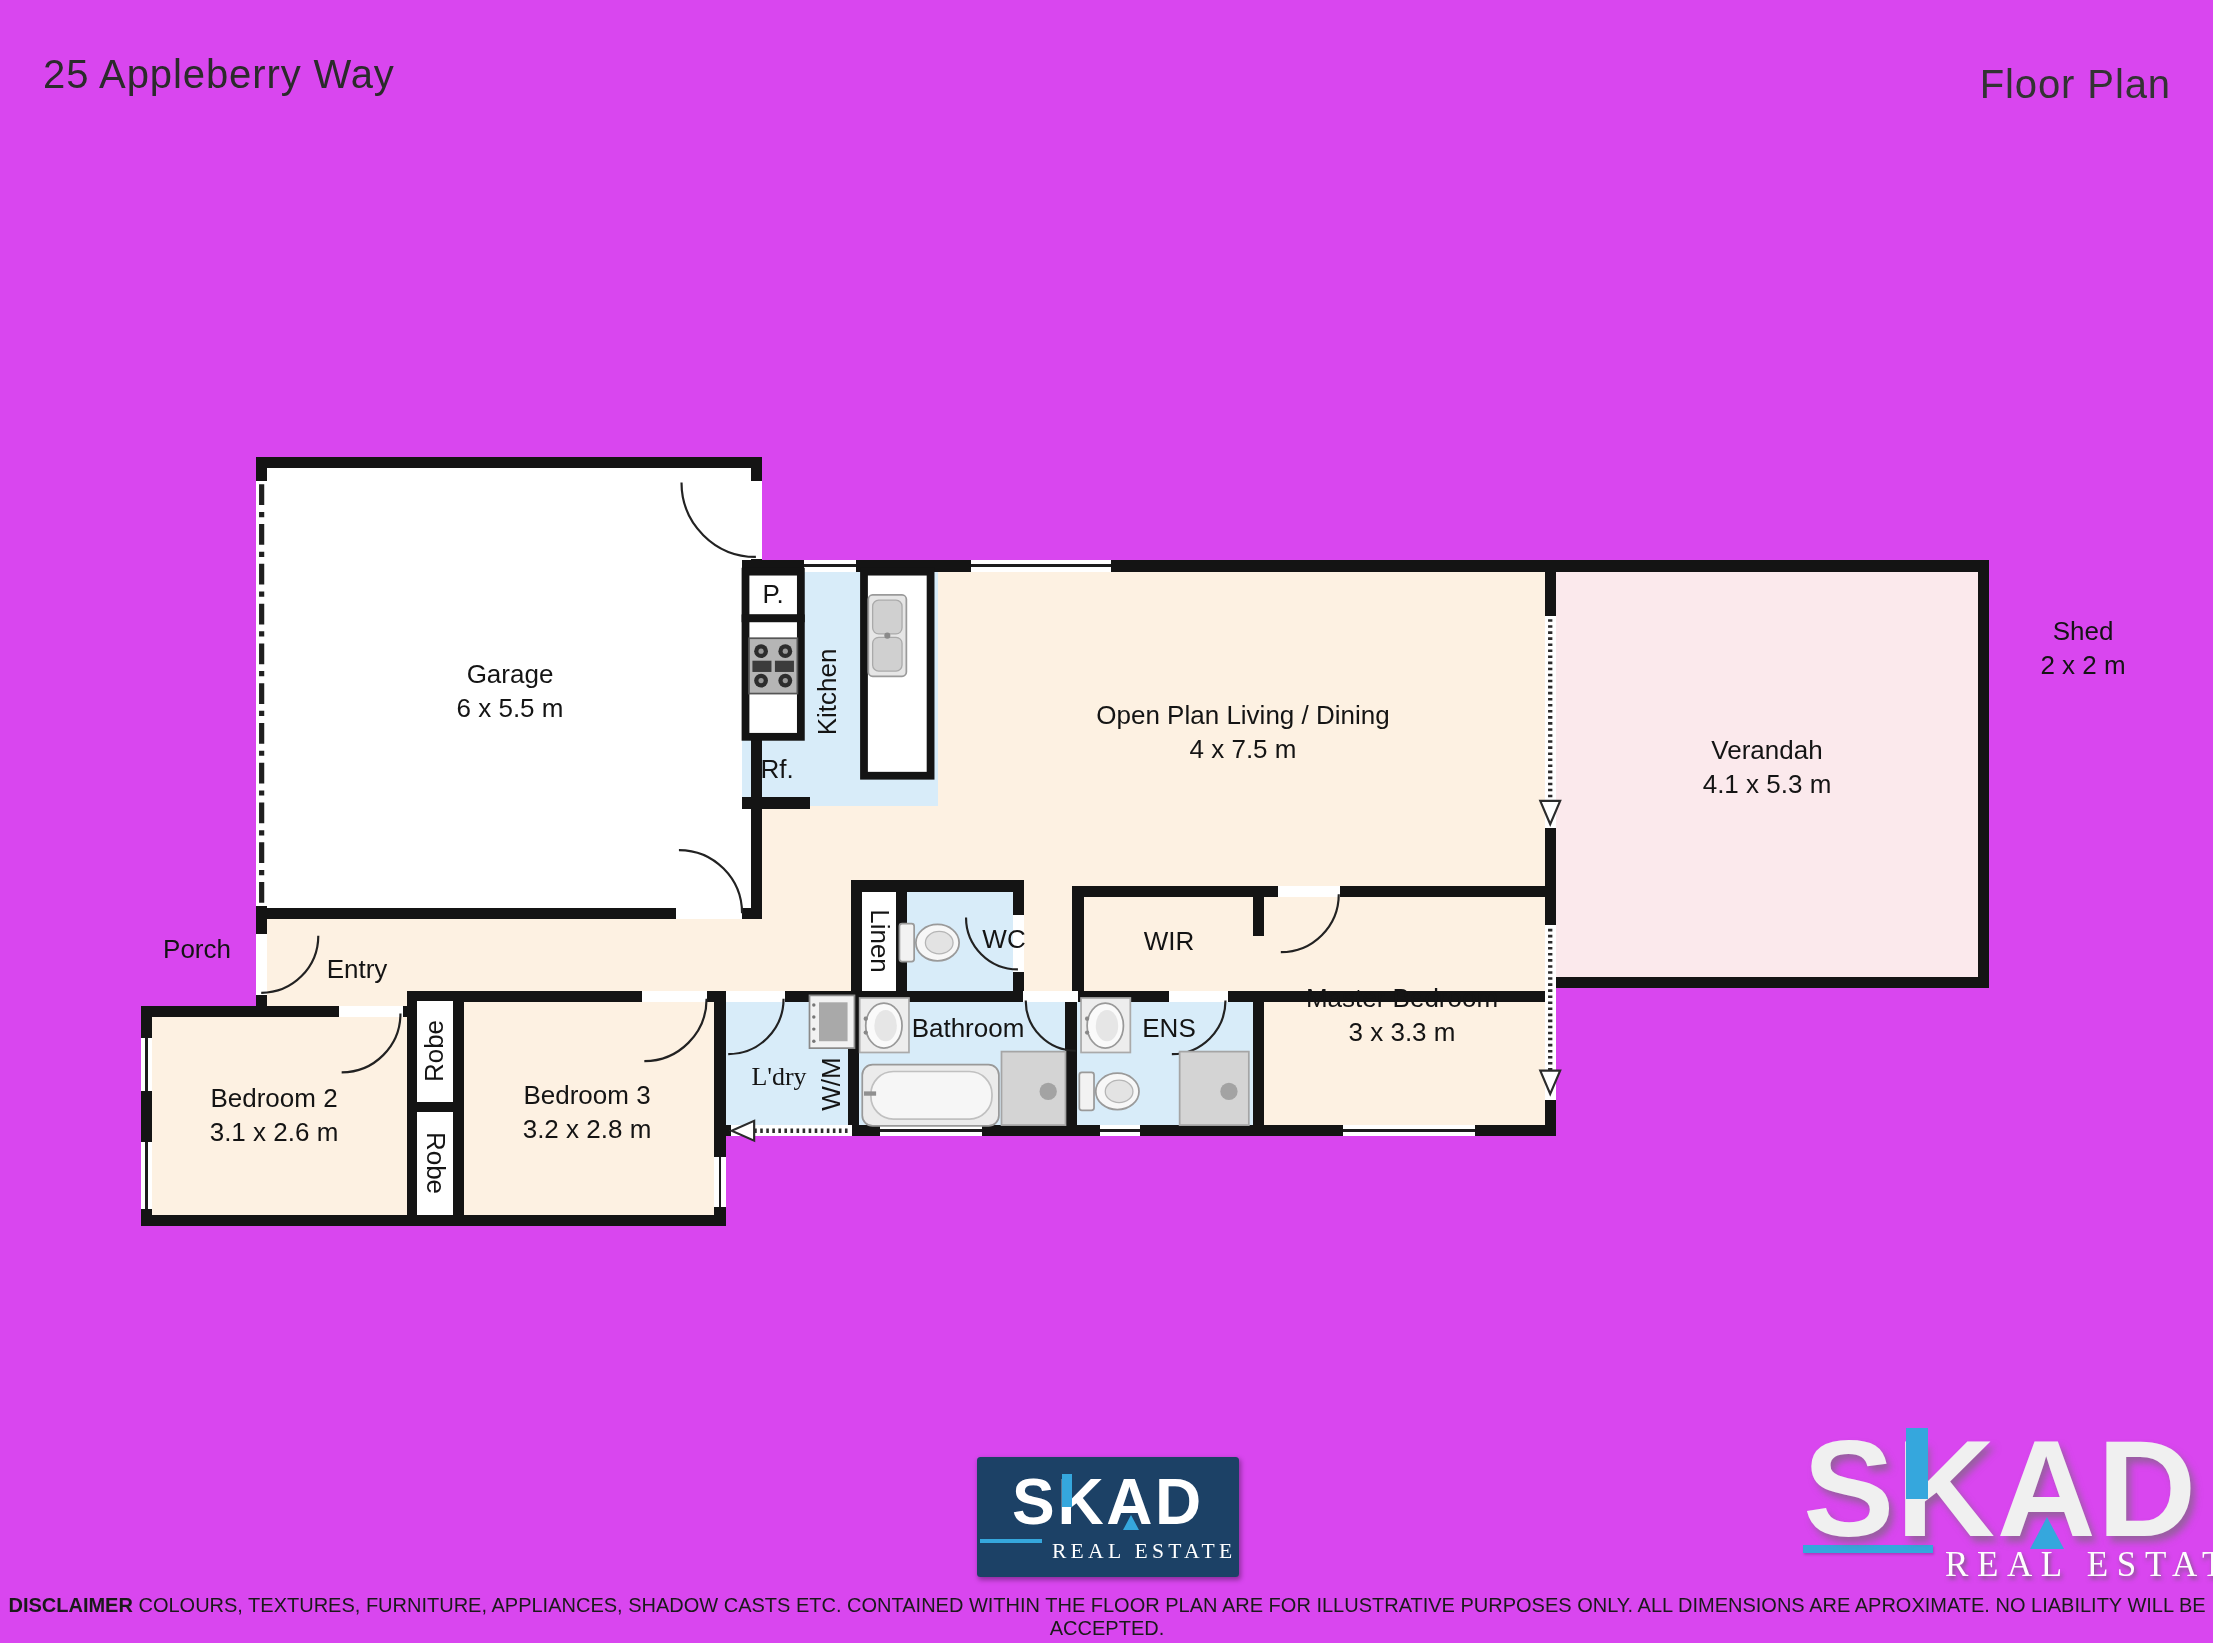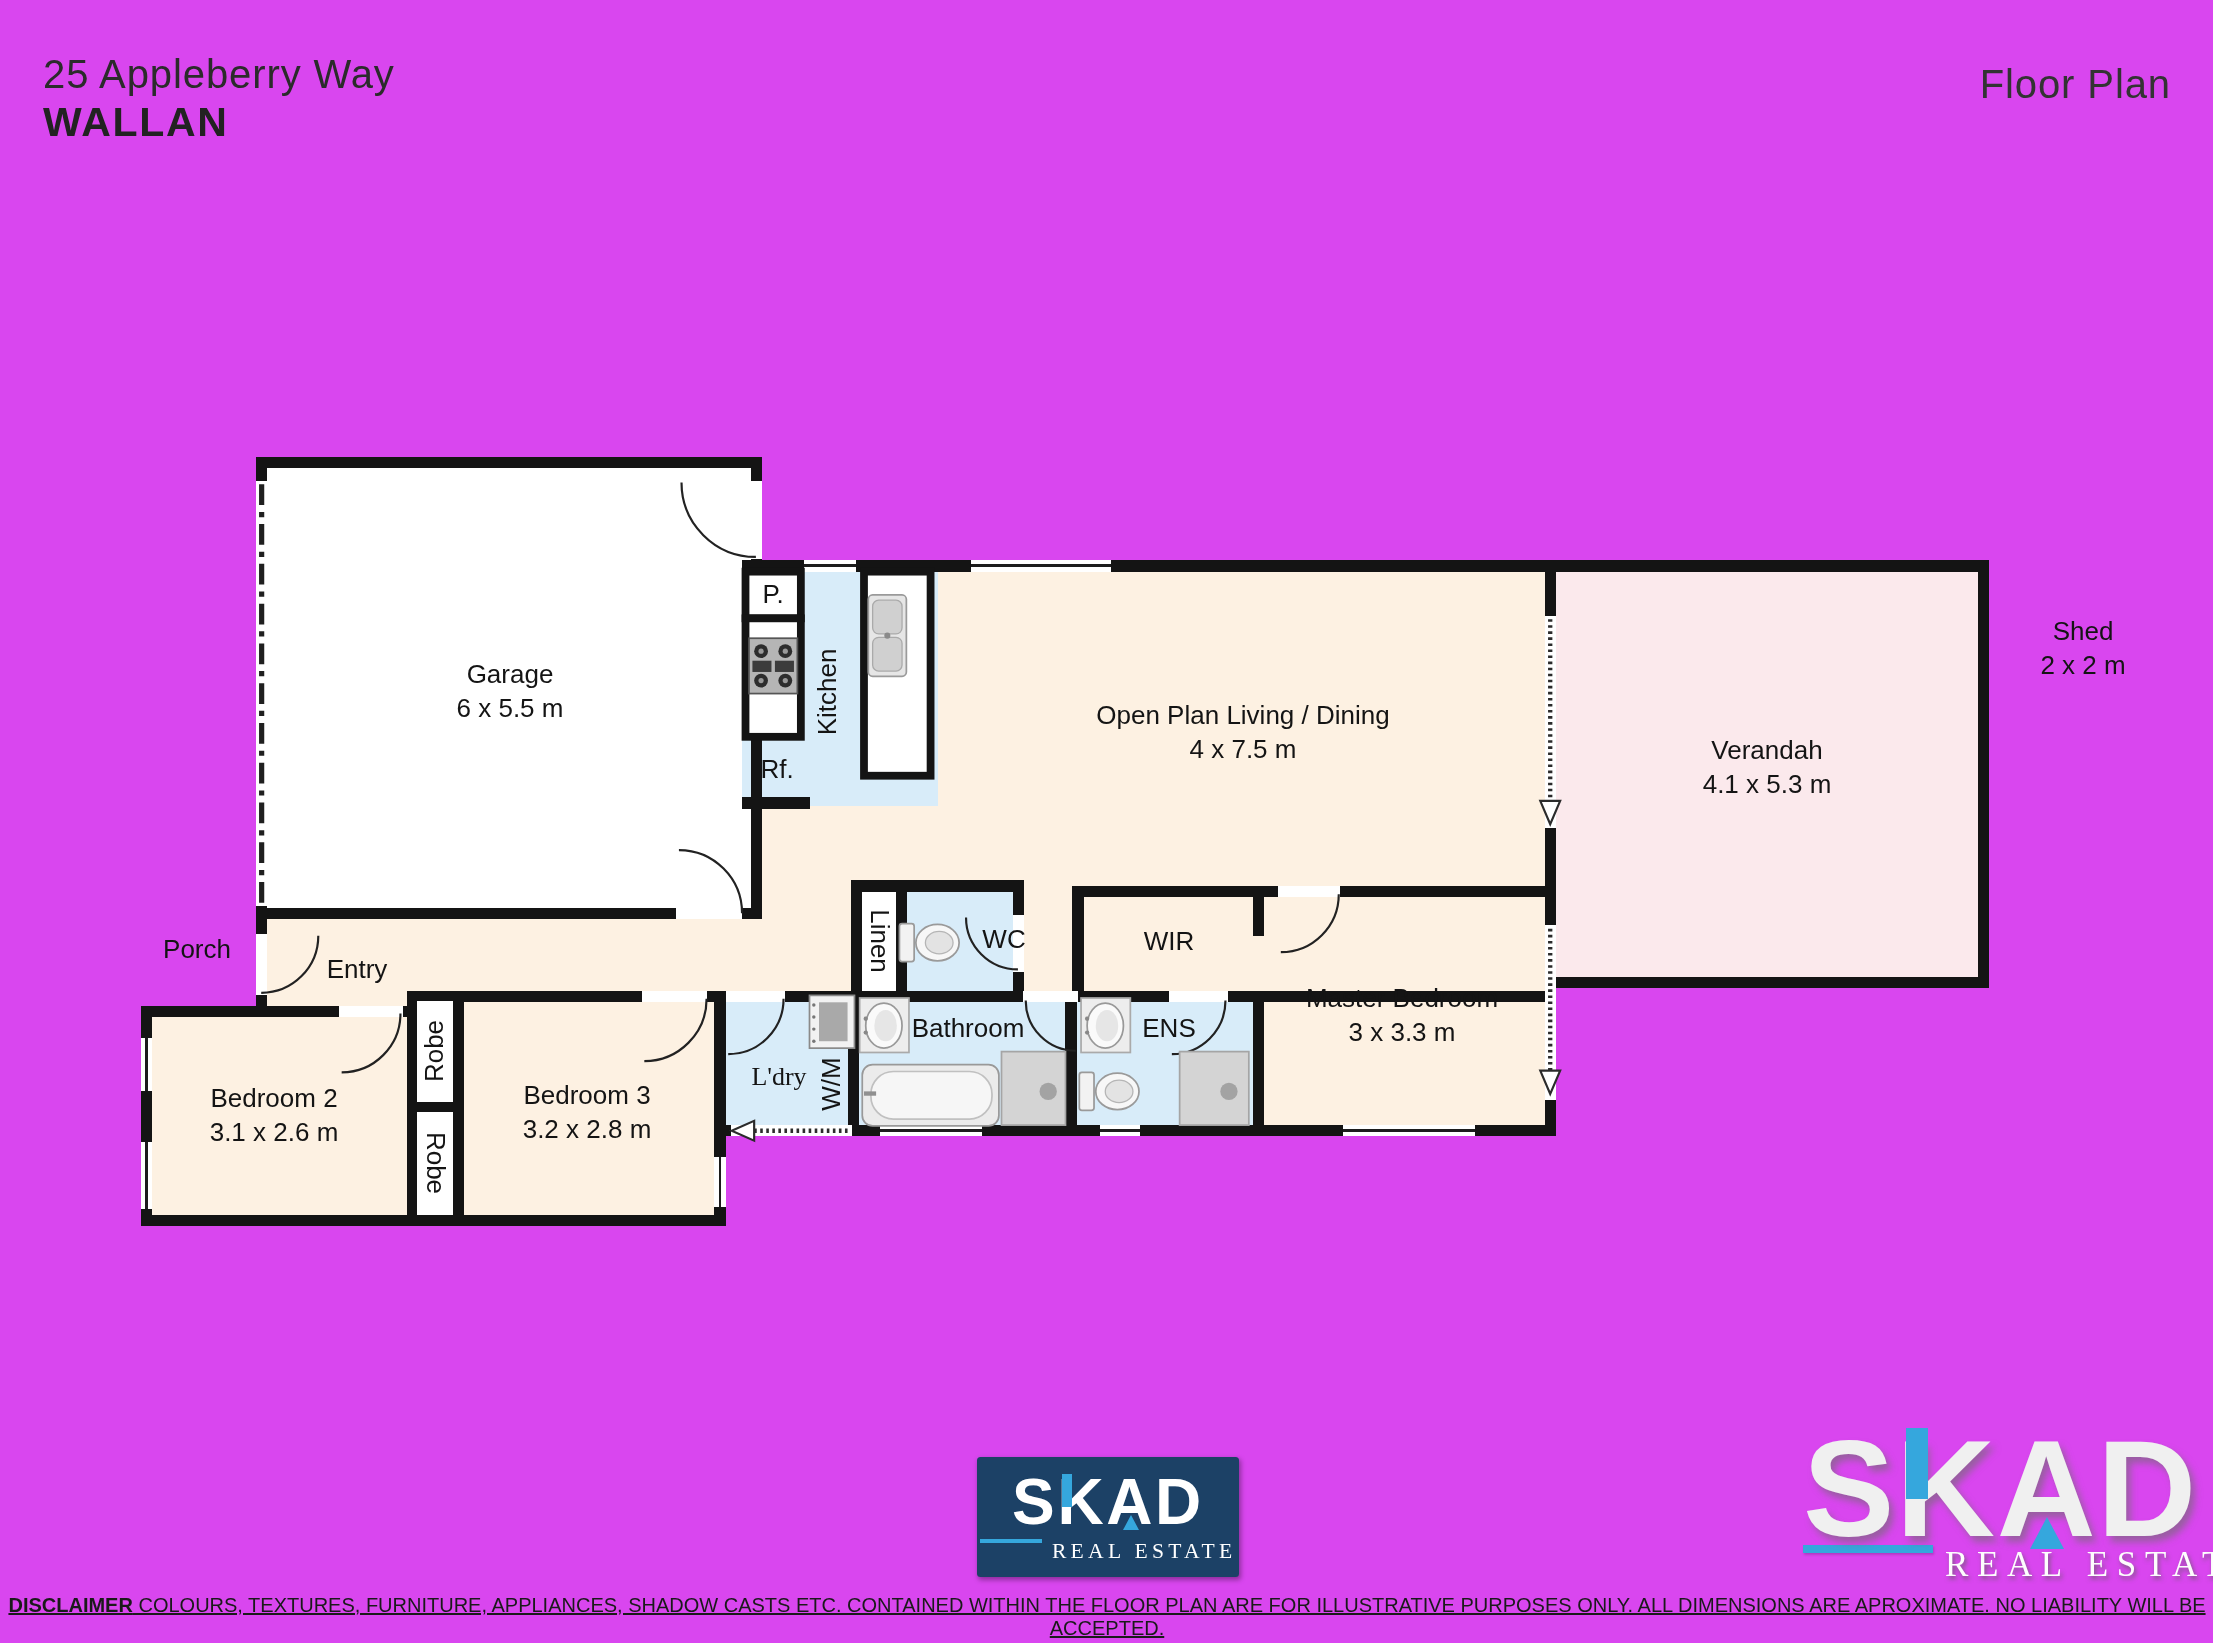--- a/index.html
+++ b/index.html
@@ -47,31 +47,30 @@
   .logo-badge .tagline{font-family:"Liberation Serif", serif;font-size:21.6px;color:#fff;letter-spacing:4.3px;}
   
   .logo-big{position:absolute;left:1803px;top:1420px;width:519px;}
   .logo-big .brand{font-size:137px;letter-spacing:1.7px;color:#f0f0f0;
                    text-shadow:4.3px 6px 7.8px rgba(110,110,110,.6);}
   .logo-big .tagline-row{margin-top:-12px;}
   .logo-big .tagline-bar{width:130px;height:7.8px;margin-right:12px;box-shadow:0.9px 1.7px 2.6px rgba(0,0,0,.2);}
   .logo-big .tagline{font-family:"Liberation Serif", serif;font-size:35px;color:#fdfdfd;letter-spacing:8.6px;
                      text-shadow:1.7px 2.6px 4.3px rgba(95,95,95,.8);}
   
-  .disclaimer{position:absolute;left:0;top:1594px;width:100%;text-align:center;font-size:20px;color:#1a1a1a;text-decoration:underline;}
+  .disclaimer{position:absolute;left:0;top:1594px;width:100%;text-align:center;font-size:20px;color:#1a1a1a;}
   .disclaimer b{font-weight:700;}
 </style>
 </head>
 <body>
 
 <div class="page">
 
   <div class="addr">
     <div class="addr-line1">25 Appleberry Way</div>
-    <div class="addr-line2">WALLAN</div>
   </div>
   <div class="plan-title">Floor Plan</div>
 
   <svg class="plan-svg" viewBox="0 0 2560 1901">
 
     <g shape-rendering="crispEdges">
       <rect class="f-beige" x="296" y="648" width="1490" height="517"></rect>
       <rect class="f-beige" x="163" y="1163" width="675" height="255"></rect>
       <rect class="f-beige" x="532" y="1146" width="306" height="272"></rect>
       <rect class="f-beige" x="1240" y="1024" width="546" height="290"></rect>

